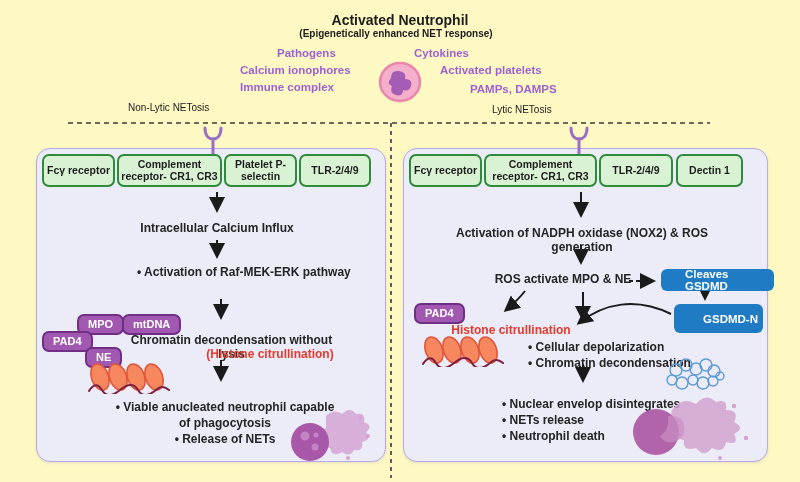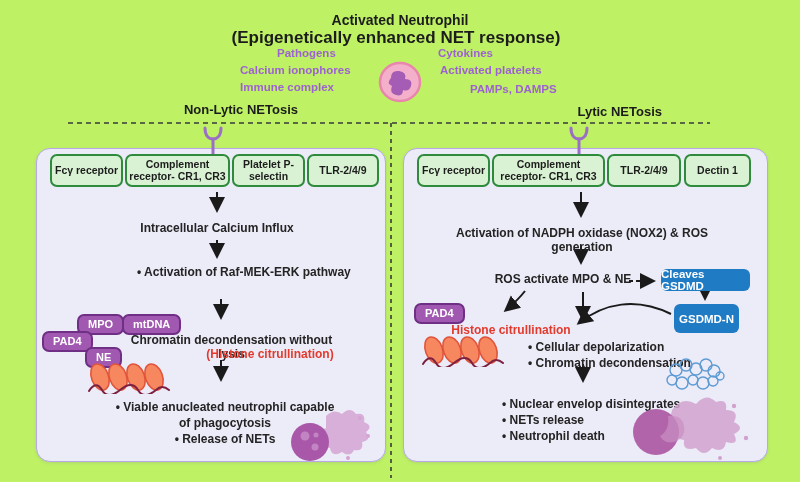--- a/index.html
+++ b/index.html
@@ -1,40 +1,40 @@
 <!DOCTYPE html>
 <html><head>
 <meta charset="utf-8">
 <style>
   html,body{margin:0;padding:0;background:#fff;}
-  .canvas{position:relative;width:800px;height:482px;background:#bef264;
+  .canvas{position:relative;width:800px;height:482px;background:#fef9c3;
           font-family:"Liberation Sans",sans-serif;color:#1c1c1c;overflow:hidden;}
   .abs{position:absolute;}
 
   
   .hdr1{left:0;right:0;top:12px;text-align:center;font-size:14px;font-weight:700;}
-  .hdr2{left:0;right:8px;top:28px;text-align:center;font-size:17px;font-weight:700;}
+  .hdr2{left:0;right:8px;top:28px;text-align:center;font-size:10px;font-weight:700;}
   .stim{position:absolute;font-size:11.5px;font-weight:700;color:#9d62d1;white-space:nowrap;}
   .ls0{left:277px;top:47px;} .ls1{left:240px;top:64px;} .ls2{left:240px;top:81px;}
-  .rs0{left:438px;top:47px;} .rs1{left:440px;top:64px;} .rs2{left:470px;top:83px;}
-
-  
-  .sec{position:absolute;font-size:13px;font-weight:700;text-align:right;width:170px;}
+  .rs0{left:414px;top:47px;} .rs1{left:440px;top:64px;} .rs2{left:470px;top:83px;}
+
+  
+  .sec{position:absolute;font-size:10px;font-weight:400;text-align:left;width:170px;}
   .secL{left:128px;top:102px;} .secR{left:492px;top:104px;}
 
   
   .panel{position:absolute;top:148px;height:314px;background:#ecebf8;
          border:1.5px solid #b7a9e6;border-radius:14px;box-sizing:border-box;
          box-shadow:0 1px 3px rgba(110,100,170,.18);}
   .pl{left:36px;width:350px;} .pr{left:403px;width:365px;}
 
   
   .rbox{position:absolute;top:154px;height:33px;background:#d9f2d3;border:2px solid #2f8b3c;
         border-radius:7px;display:flex;align-items:center;justify-content:center;text-align:center;
-        font-size:10.5px;font-weight:700;line-height:1.1;box-sizing:border-box;padding:0 2px;margin-left:8px;}
+        font-size:10.5px;font-weight:700;line-height:1.1;box-sizing:border-box;padding:0 2px;}
   .lb1{left:42px;width:73px;} .lb2{left:117px;width:105px;} .lb3{left:224px;width:73px;} .lb4{left:299px;width:72px;}
   .rb1{left:409px;width:73px;} .rb2{left:484px;width:113px;} .rb3{left:599px;width:74px;} .rb4{left:676px;width:67px;}
 
   
   .step{position:absolute;font-size:12px;font-weight:600;text-align:center;color:#242424;}
   .stCal{left:117px;top:221px;width:200px;}
   .stNad{left:431px;top:226px;width:302px;}
   .stRos{left:473px;top:272px;width:180px;}
   .stChr{left:129px;top:333px;width:205px;}
   .red{position:absolute;color:#e23a2d;font-size:12px;font-weight:700;text-align:center;margin-left:40px;}
@@ -52,21 +52,21 @@
 
   
   .pill{position:absolute;background:#a158b0;border:2px solid #6e2f85;color:#fff;font-size:11px;
         font-weight:700;border-radius:7px;height:15px;line-height:15px;padding:1px 9px;
         text-align:center;white-space:nowrap;}
   .pMpo{left:77px;top:314px;} .pMt{left:122px;top:314px;} .pPad{left:42px;top:331px;}
   .pNe{left:85px;top:347px;} .pPadR{left:414px;top:303px;}
 
   
   .bbox{position:absolute;background:#1f7bc4;color:#fff;font-size:11.5px;font-weight:700;
-        border-radius:6px;display:flex;align-items:center;justify-content:center;}
+        border-radius:6px;display:flex;align-items:center;justify-content:center;padding-left:24px;}
   .bb1{left:661px;top:269px;width:89px;height:22px;}
   .bb2{left:674px;top:304px;width:65px;height:29px;}
 
   svg.ovl{position:absolute;left:0;top:0;pointer-events:none;}
 </style>
 </head>
 <body>
 
 <div class="canvas">
 

